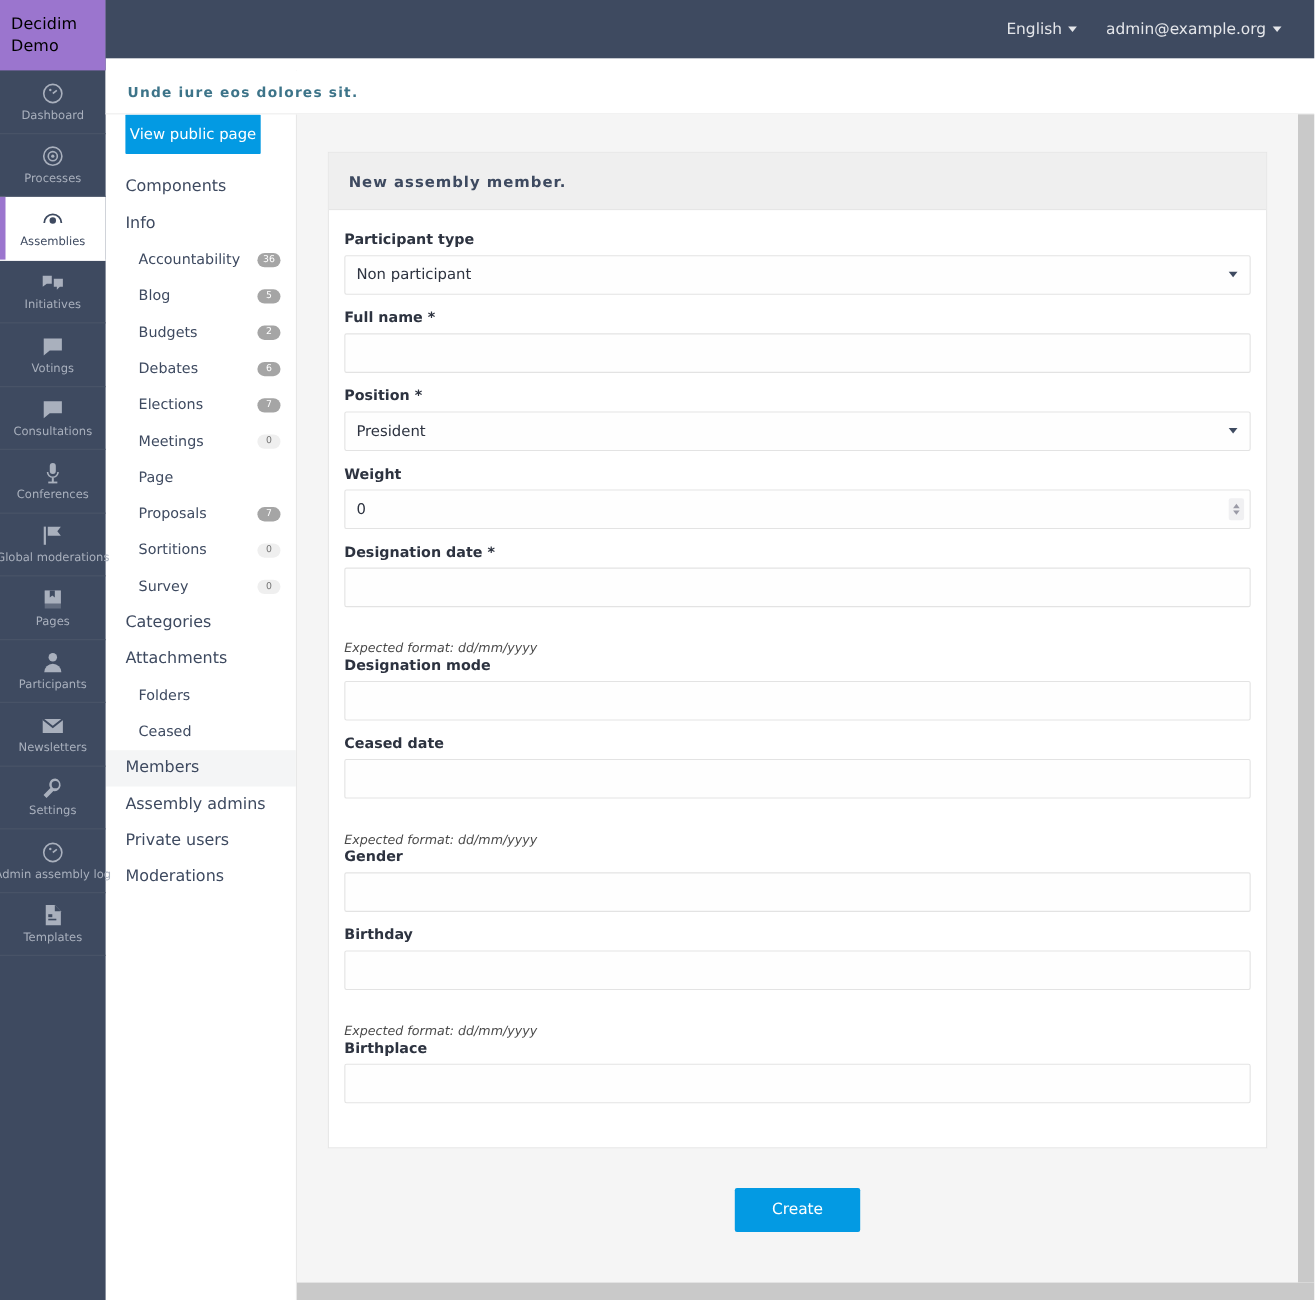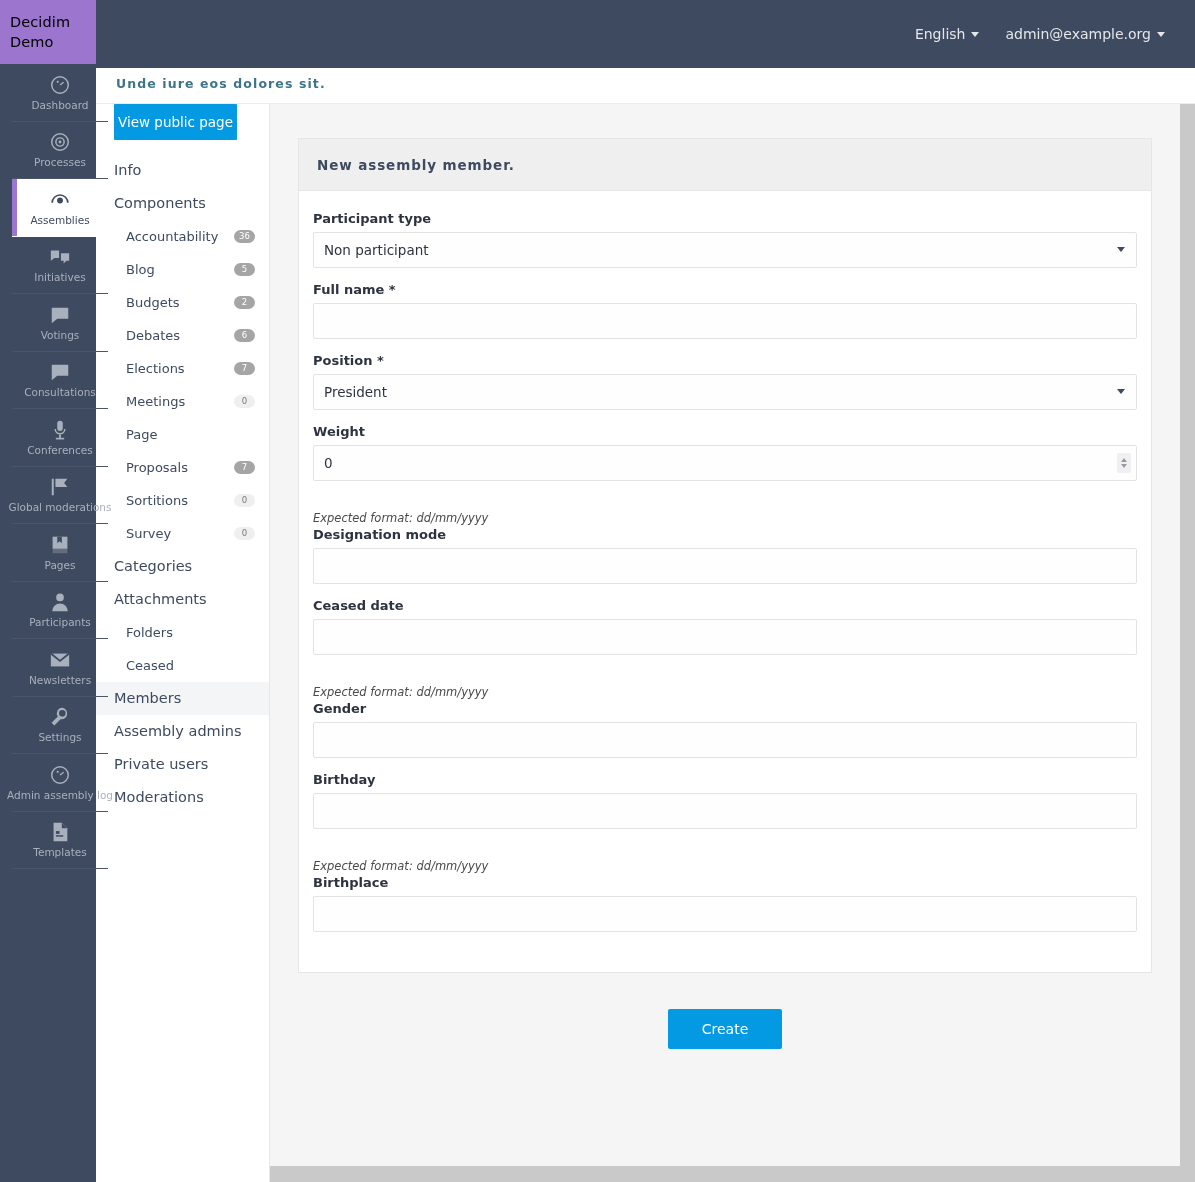--- a/index.html
+++ b/index.html
@@ -21,21 +21,21 @@
   .brand {
     height: 64px; width: 96px;
     background: #9b75ce;
     color: #000000;
     display: flex; flex-direction: column;
     justify-content: center; align-items: flex-start;
     padding-left: 10px;
     font-size: 14.5px; line-height: 20px;
     letter-spacing: .1px;
   }
-  .nav-list { display: flex; flex-direction: column; padding-left: 12px; }
+  .nav-list { display: flex; flex-direction: column; }
   .nav-item {
     position: relative;
     height: 57.5px; width: 96px;
     display: flex; flex-direction: column;
     align-items: center; justify-content: center;
     gap: 3px;
     border-bottom: 1px solid #4a5569;
     color: #a9b0bd;
     text-decoration: none;
     cursor: pointer;
@@ -89,21 +89,21 @@
     min-width: 21px; height: 13px; padding: 0 5px;
     border-radius: 9px;
     font-size: 8.5px; color: #ffffff;
     background: #a5a5a5;
   }
   .sn-badge.zero { background: #efefef; color: #767676; }
 
   
   .topbar {
     position: absolute; left: 96px; top: 0; right: 0;
-    height: 68px;
+    height: 53px;
     background: #3e4a60;
     display: flex; align-items: center; justify-content: flex-end;
     gap: 26px; padding-right: 30px;
     z-index: 6;
   }
   .topbar-item {
     color: #e4e6ea; font-size: 14px;
     display: inline-flex; align-items: center; gap: 6px;
     text-decoration: none; cursor: pointer;
   }
@@ -396,24 +396,24 @@
   </header>
 
   <div class="crumbbar">
     <a class="crumb">Unde iure eos dolores sit.</a>
   </div>
 
   <aside class="secondary-nav">
     <button class="view-public">View public page</button>
 
     <a class="sn-link">
+      <span>Components</span>
+    </a>
+    <a class="sn-link">
       <span>Info</span>
-    </a>
-    <a class="sn-link">
-      <span>Components</span>
     </a>
 
     <a class="sn-link sub">
       <span>Accountability</span>
       <span class="sn-badge">36</span>
     </a>
     <a class="sn-link sub">
       <span>Blog</span>
       <span class="sn-badge">5</span>
     </a>
@@ -517,20 +517,27 @@
           <label class="field-label">Weight</label>
           <div class="num-wrap">
             <input class="ctl" type="text" value="0" style="">
             <span class="spinner">
               <i class="up"></i>
               <i class="dn"></i>
             </span>
           </div>
         </div>
 
+        <div class="field tight">
+          <label class="field-label">
+            <span>Designation date</span>
+            <span class="req">*</span>
+          </label>
+          <input class="ctl" type="text" value="" style="">
+        </div>
         <p class="hint">Expected format: dd/mm/yyyy</p>
 
         <div class="field">
           <label class="field-label">Designation mode</label>
           <input class="ctl" type="text" value="" style="">
         </div>
 
         <div class="field tight">
           <label class="field-label">Ceased date</label>
           <input class="ctl" type="text" value="" style="">

